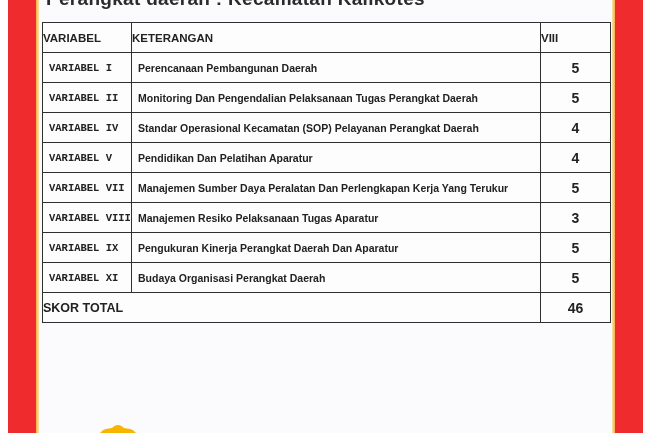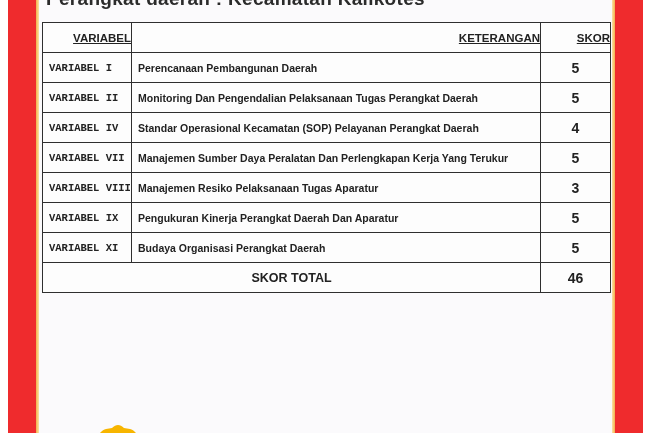--- a/index.html
+++ b/index.html
@@ -37,40 +37,39 @@
     position: absolute; left: 42px; top: 22px;
     width: 568px; border-collapse: collapse;
     table-layout: fixed;
     background: #fdfdfd;
   }
   table.score td, table.score th {
     border: 1.5px solid #2f2f2f;
     height: 29px; padding: 0; color: #222;
   }
   table.score th {
-    font-size: 11.5px; font-weight: bold; text-align: right;
+    font-size: 11.5px; font-weight: bold; text-align: left;
     font-family: "Liberation Sans", sans-serif;
-    text-decoration: underline;
   }
   td.var {
     font-size: 10.5px; font-weight: bold; padding-left: 6px !important;
     font-family: Liberation Mono, monospace; white-space: nowrap;
   }
   td.ket {
     font-size: 10.5px; font-weight: bold; padding-left: 6px !important;
     font-family: "Liberation Sans", sans-serif; white-space: nowrap;
     color: #333;
     margin-top: 29px;
   }
   td.skor {
     text-align: center; font-size: 14px; font-weight: bold;
     font-family: "Liberation Sans", sans-serif;
   }
   td.total-label {
-    text-align: center; font-size: 12.5px; font-weight: bold;
+    font-size: 12.5px; font-weight: bold;
   }
   .seal {
     position: absolute; left: 78px; top: 419px; width: 80px; height: 40px;
   }
 </style>
 </head>
 <body>
 
 <div class="frame-red-left"></div>
 <div class="frame-gold-left"></div>
@@ -83,37 +82,42 @@
 <table class="score">
   <colgroup>
     <col style="width:89px">
     <col style="width:409px">
     <col style="width:70px">
   </colgroup>
   <thead>
     <tr>
       <th>VARIABEL</th>
       <th>KETERANGAN</th>
-      <th>SKOR</th>
+      <th>VIII</th>
     </tr>
   </thead>
   <tbody>
     <tr>
       <td class="var">VARIABEL I</td>
       <td class="ket">Perencanaan Pembangunan Daerah</td>
       <td class="skor">5</td>
     </tr>
     <tr>
       <td class="var">VARIABEL II</td>
       <td class="ket">Monitoring Dan Pengendalian Pelaksanaan Tugas Perangkat Daerah</td>
       <td class="skor">5</td>
     </tr>
     <tr>
       <td class="var">VARIABEL IV</td>
       <td class="ket">Standar Operasional Kecamatan (SOP) Pelayanan Perangkat Daerah</td>
+      <td class="skor">4</td>
+    </tr>
+    <tr>
+      <td class="var">VARIABEL V</td>
+      <td class="ket">Pendidikan Dan Pelatihan Aparatur</td>
       <td class="skor">4</td>
     </tr>
     <tr>
       <td class="var">VARIABEL VII</td>
       <td class="ket">Manajemen Sumber Daya Peralatan Dan Perlengkapan Kerja Yang Terukur</td>
       <td class="skor">5</td>
     </tr>
     <tr>
       <td class="var">VARIABEL VIII</td>
       <td class="ket">Manajemen Resiko Pelaksanaan Tugas Aparatur</td>

